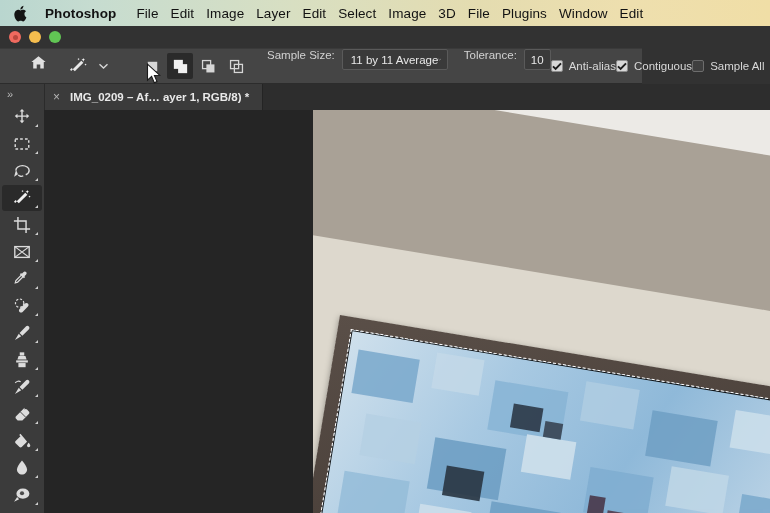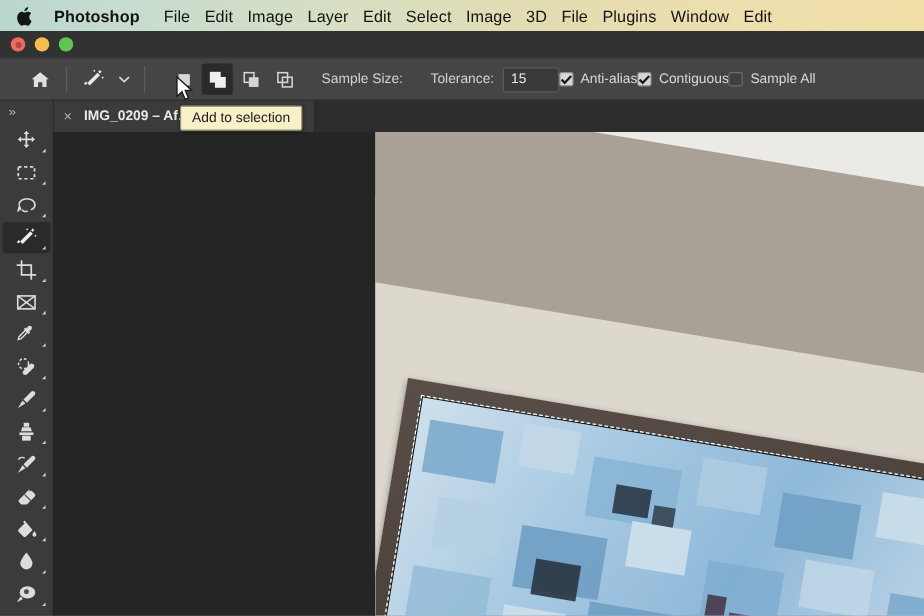--- a/index.html
+++ b/index.html
@@ -34,23 +34,23 @@
   .traffic.red{background:#ef6a5f;}
   .traffic.yellow{background:#f5bd4e;}
   .traffic.green{background:#61c554;}
   .traffic.red:after{
     content:"";position:absolute;left:3.5px;top:3.5px;width:5px;height:5px;border-radius:50%;
     background:#8d2b22;opacity:.55;
   }
 
   
   .optionsbar{
-    position:absolute;left:0;top:22px;width:770px;height:36px;background:#454545;
+    position:absolute;left:0;top:22px;width:642px;height:36px;background:#454545;
     border-top:1px solid #3a3a3a;border-bottom:1px solid #2c2c2c;
-    display:flex;align-items:center;box-sizing:border-box;padding-left:20px;
+    display:flex;box-sizing:border-box;padding-left:30px;
   }
   .ob-icon{width:26px;height:26px;display:flex;align-items:center;justify-content:center;}
   .ob-sep{width:1px;height:22px;background:#5c5c5c;margin:0 9px;}
   .wandbtn{display:flex;align-items:center;}
   .chev{margin-left:7px;margin-right:2px;display:block;}
 
   .selmodes{display:flex;align-items:center;margin-left:10px;}
   .selmode{
     width:26px;height:26px;display:flex;align-items:center;justify-content:center;
     border-radius:2px;margin-right:2px;
@@ -246,24 +246,30 @@
         </div>
         <div class="selmode">
           <svg width="17" height="17" viewBox="0 0 20 20">
             <rect x="3" y="3" width="9.5" height="9.5" fill="none" stroke="#d6d6d6" stroke-width="1.5"></rect>
             <rect x="7.5" y="7.5" width="9.5" height="9.5" fill="none" stroke="#d6d6d6" stroke-width="1.5"></rect>
           </svg>
         </div>
       </div>
 
       <div class="ob-label">Sample Size:</div>
+      <div class="ob-select">
+        <span>11 by 11 Average</span>
+        <svg width="10" height="7" viewBox="0 0 11 8">
+          <path fill="none" stroke="#d6d6d6" stroke-width="1.3" d="M1.5 2.2 5.5 6 9.5 2.2"></path>
+        </svg>
+      </div>
 
       <div class="ob-label">Tolerance:</div>
       <div class="ob-input">
-        <span>15</span>
+        <span>10</span>
       </div>
 
       <div class="ob-check">
         <div class="cbox">
           <svg width="10" height="9" viewBox="0 0 10 9">
             <path fill="none" stroke="#1c1c1c" stroke-width="1.9" d="M1 4.4 3.6 7 9 1.3"></path>
           </svg>
         </div>
         <span>Anti-alias</span>
       </div>
@@ -483,21 +489,18 @@
                 <rect x="340" y="232" width="24" height="18" fill="#2f3c4b"></rect>
               </g>
             </svg>
           </div>
           <div class="ants"></div>
         </div>
       </div>
     </div>
   </div>
 
-  <div class="tooltip">
-    <span>Add to selection</span>
-  </div>
 
   <svg class="cursor" width="16" height="23" viewBox="0 0 16 23">
     <path fill="#ffffff" stroke="#1a1a1a" stroke-width="1.1" d="M1.5 1.2 1.5 17.2 5.6 13.4 8.3 19.8 11 18.6 8.4 12.4 13.6 12.2z"></path>
   </svg>
 
 </div>
 
 </body></html>

